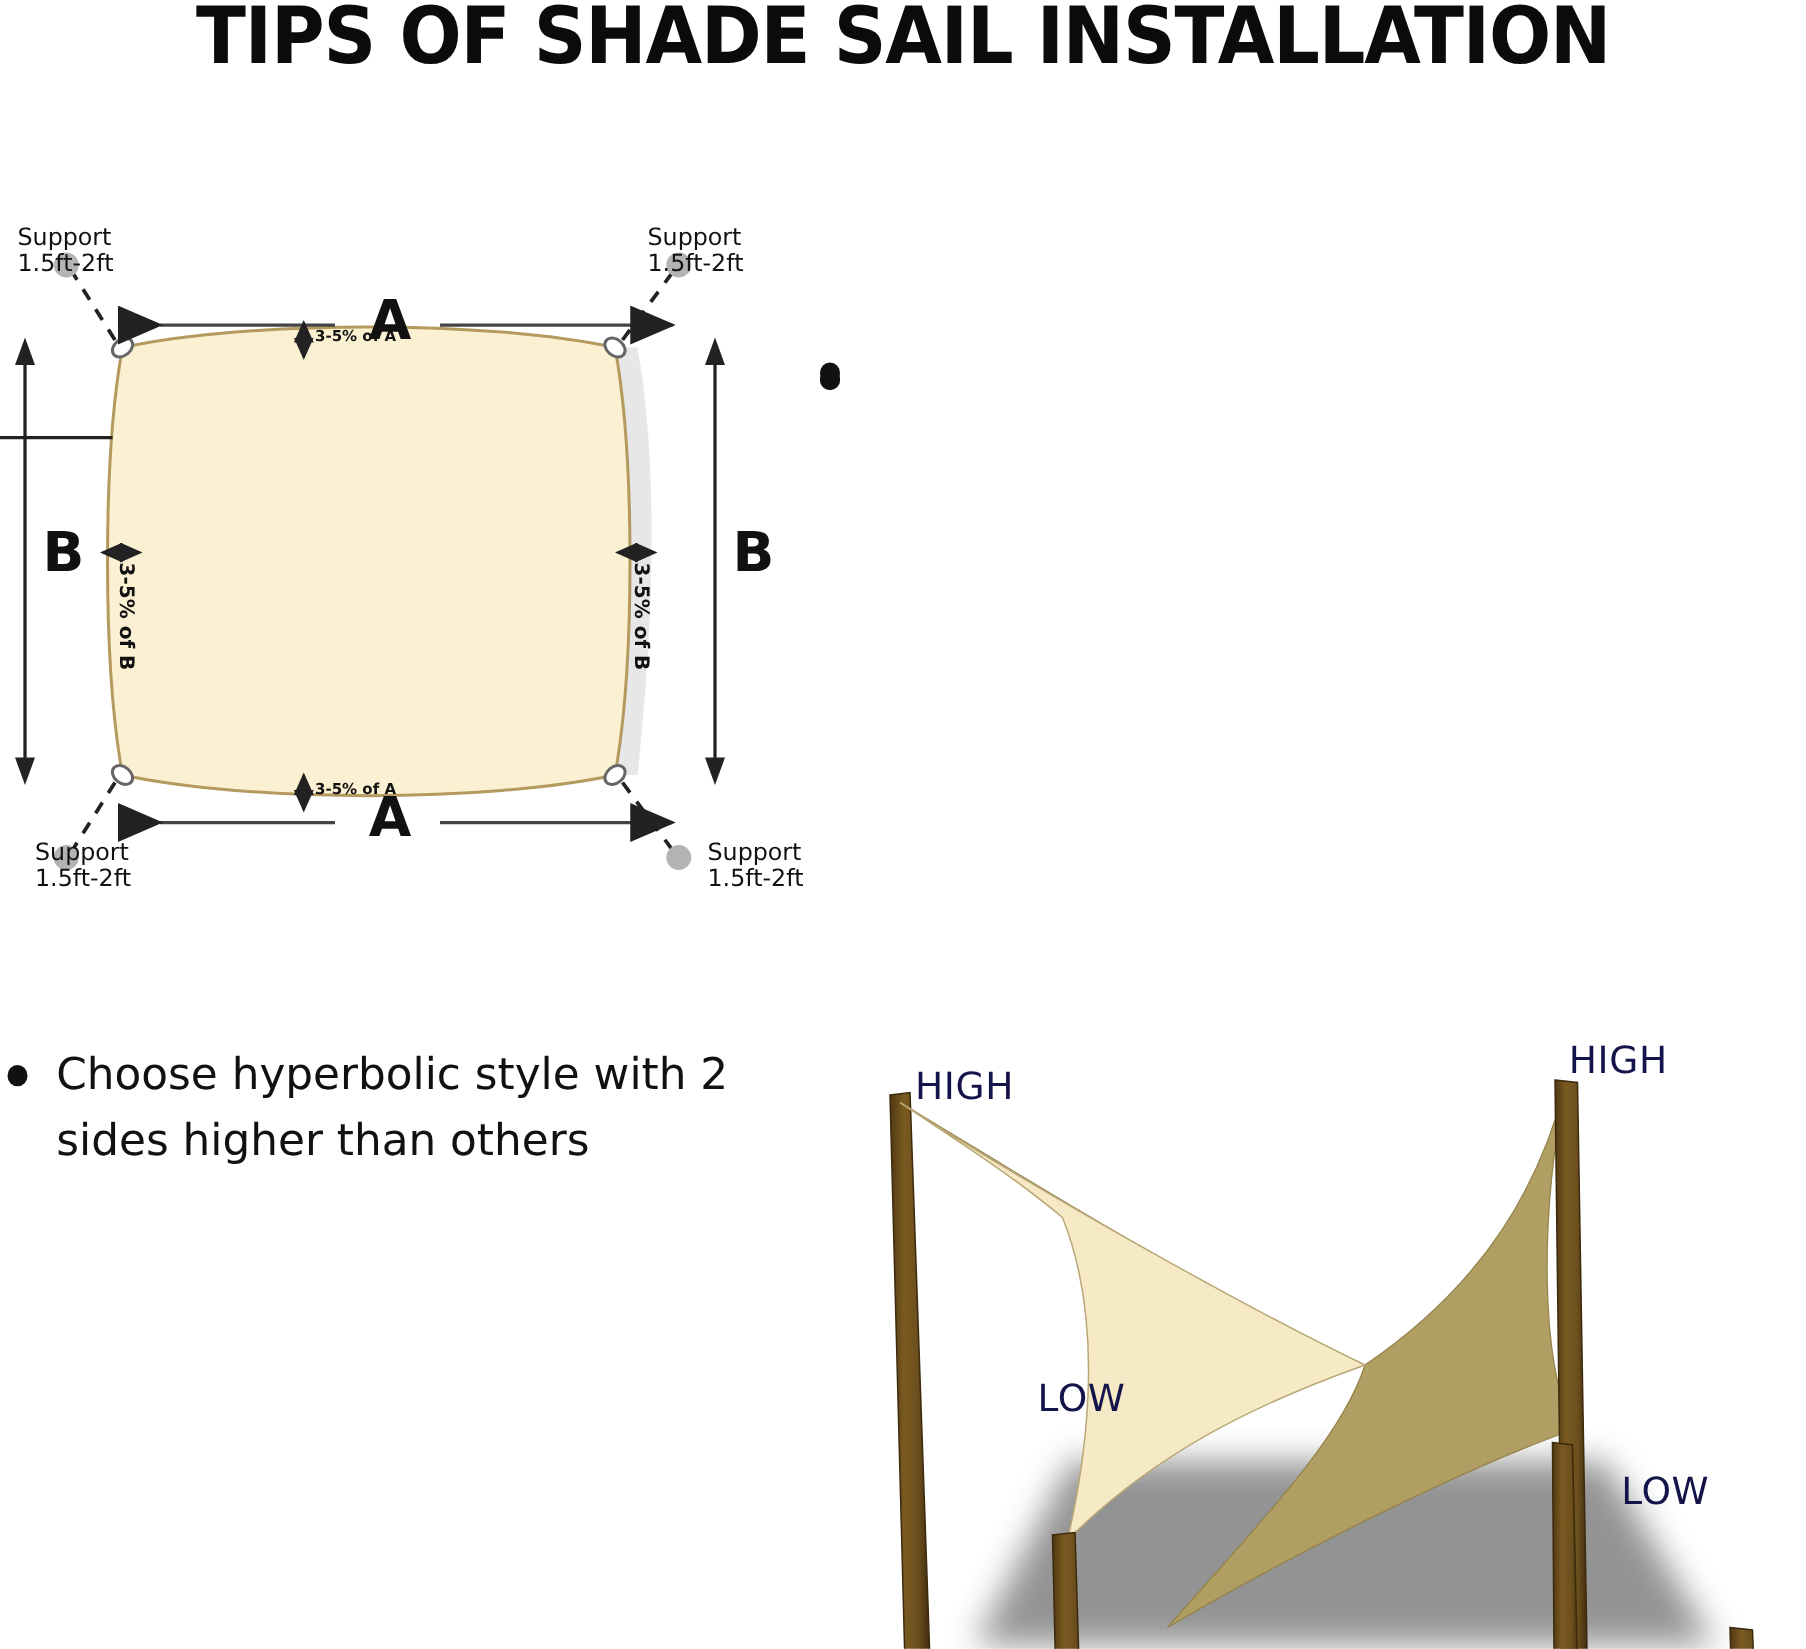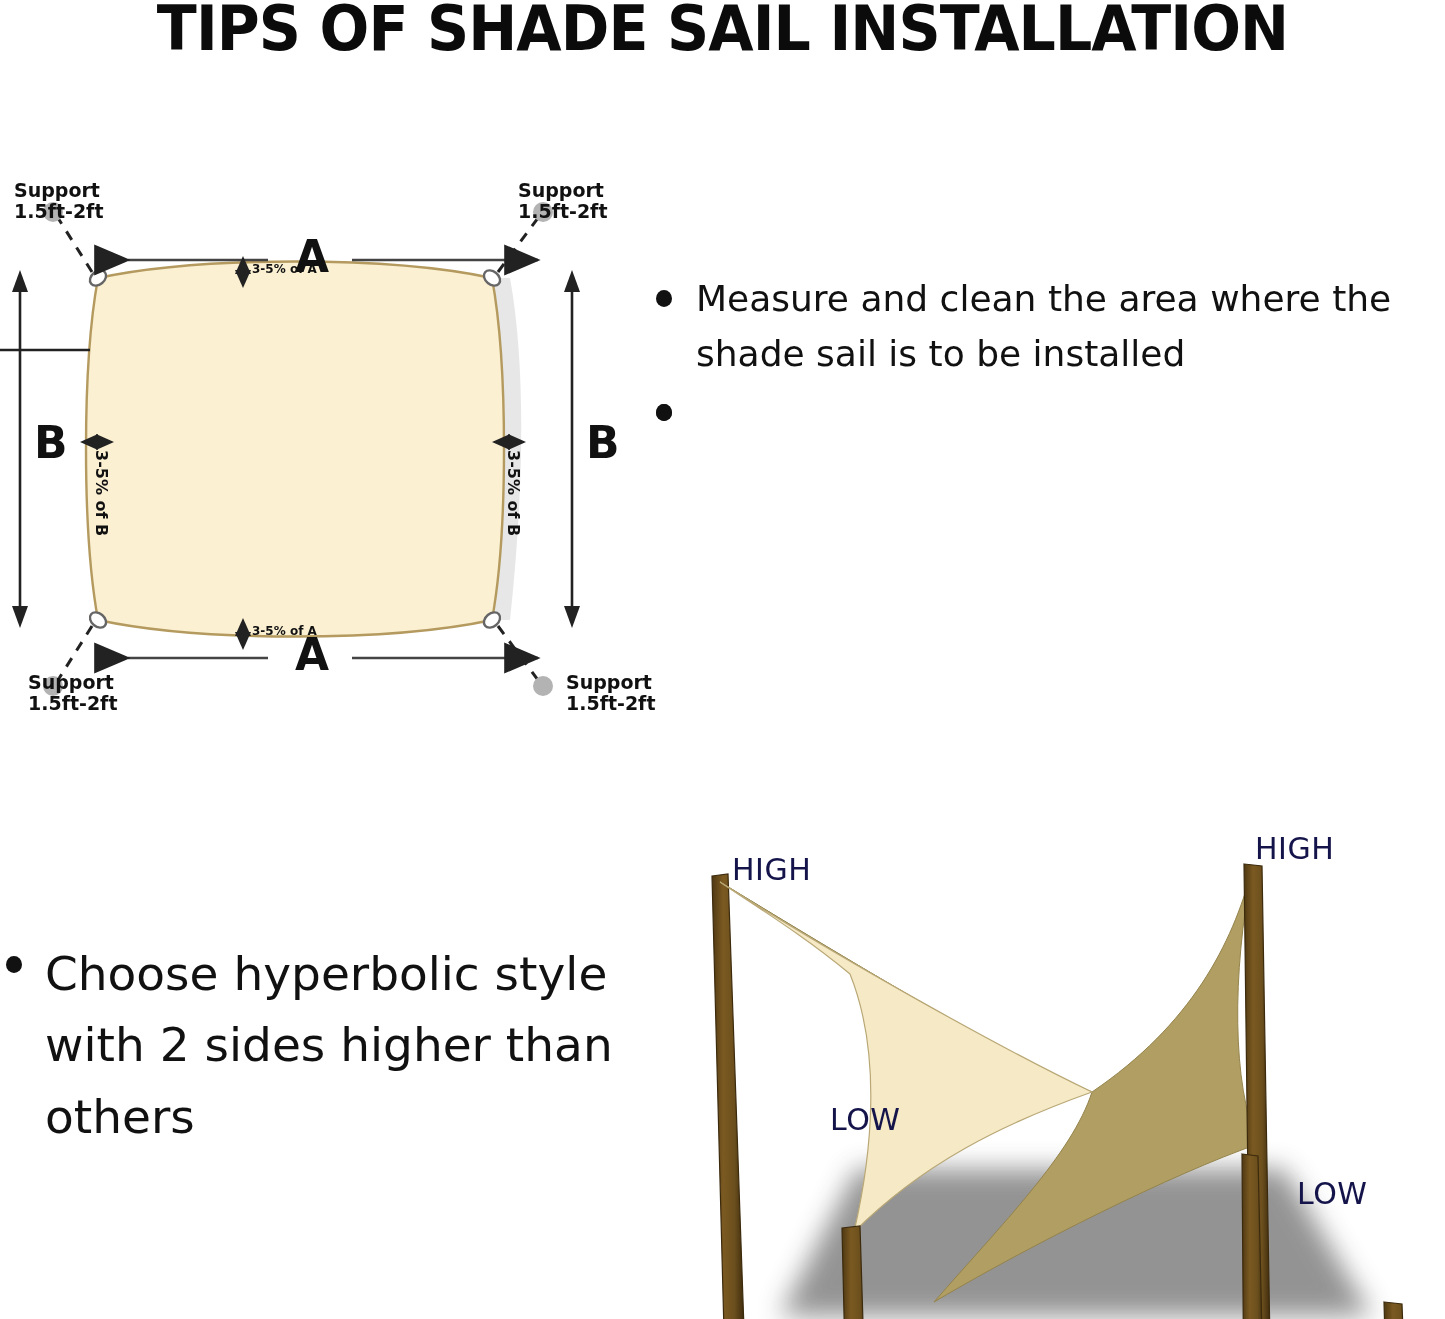--- a/index.html
+++ b/index.html
@@ -40,21 +40,21 @@
     left: 0;
     top: 150;
     width: 660px;
     height: 590px;
   }
   #rect-diagram svg { display: block; }
 
   .diag-label {
     position: absolute;
     font-family: "DejaVu Sans", sans-serif;
-    font-weight: bold;
+    font-weight: normal;
     color: #111;
     white-space: nowrap;
     line-height: 1.12;
   }
   .support-lbl {
     font-size: 19px;
     text-align: left;
   }
   .big-dim {
     font-size: 44px;
@@ -99,23 +99,23 @@
     top: 272px;
     width: 800px;
     font-size: 36px;
     line-height: 1.52;
   }
   #tips-right li { margin-bottom: 5px; }
   #tips-right li .dot { top: 18px; }
 
   #tips-bottom {
     left: 0px;
-    top: 938px;
+    top: 834px;
     width: 620px;
-    font-size: 47px;
+    font-size: 35px;
     line-height: 1.52;
   }
   #tips-bottom li { margin-bottom: 5px; padding-left: 45px; }
   #tips-bottom li .dot { top: 18px; left: 6px; }
 
   
   #hyperbolic {
     position: absolute;
     left: 672px;
     top: 824px;
@@ -228,21 +228,21 @@
   <div class="diag-label big-dim" style="left:586px; top:268px;">B</div>
 
   <div class="diag-label pct-lbl" style="left:252px; top:113px;">3-5% of A</div>
   <div class="diag-label pct-lbl" style="left:252px; top:475px;">3-5% of A</div>
 
   <div class="diag-label pct-rot" style="left:110px; top:300px;">3-5% of B</div>
   <div class="diag-label pct-rot" style="left:522px; top:300px;">3-5% of B</div>
 </div>
 
 <ul class="bullet-list" id="tips-right">
-  <li><span class="dot"></span><span>Measure and clean the area where the shade sail is to be installed</span></li>
+  <li><span class="dot"></span></li>
   <li><span class="dot"></span></li>
   <li><span class="dot"></span></li>
 </ul>
 
 <ul class="bullet-list" id="tips-bottom">
   <li><span class="dot"></span><span>Choose hyperbolic style with 2 sides higher than others</span></li>
 </ul>
 
 <div id="hyperbolic">
   <svg width="773" height="529" viewBox="0 0 773 529">

